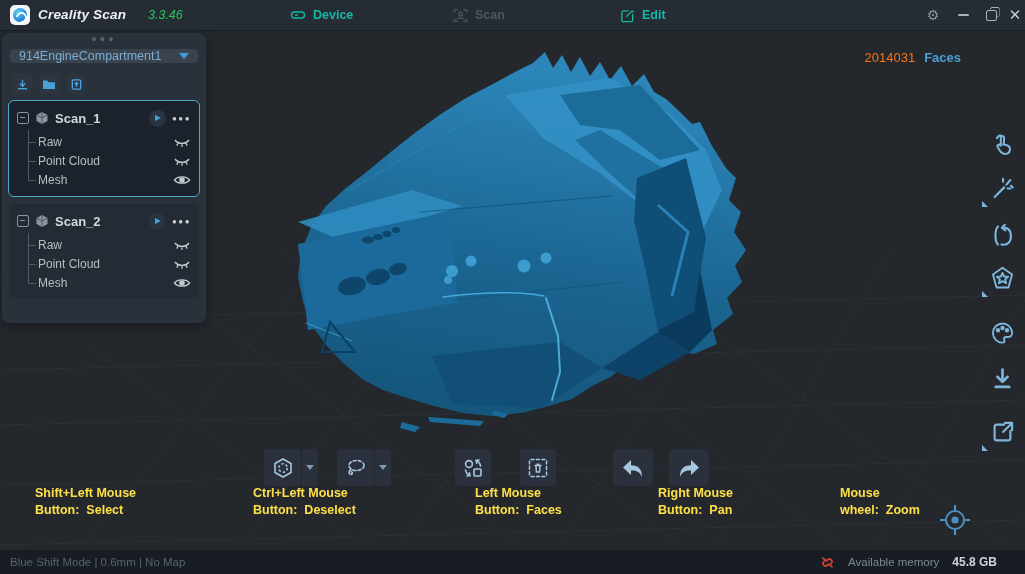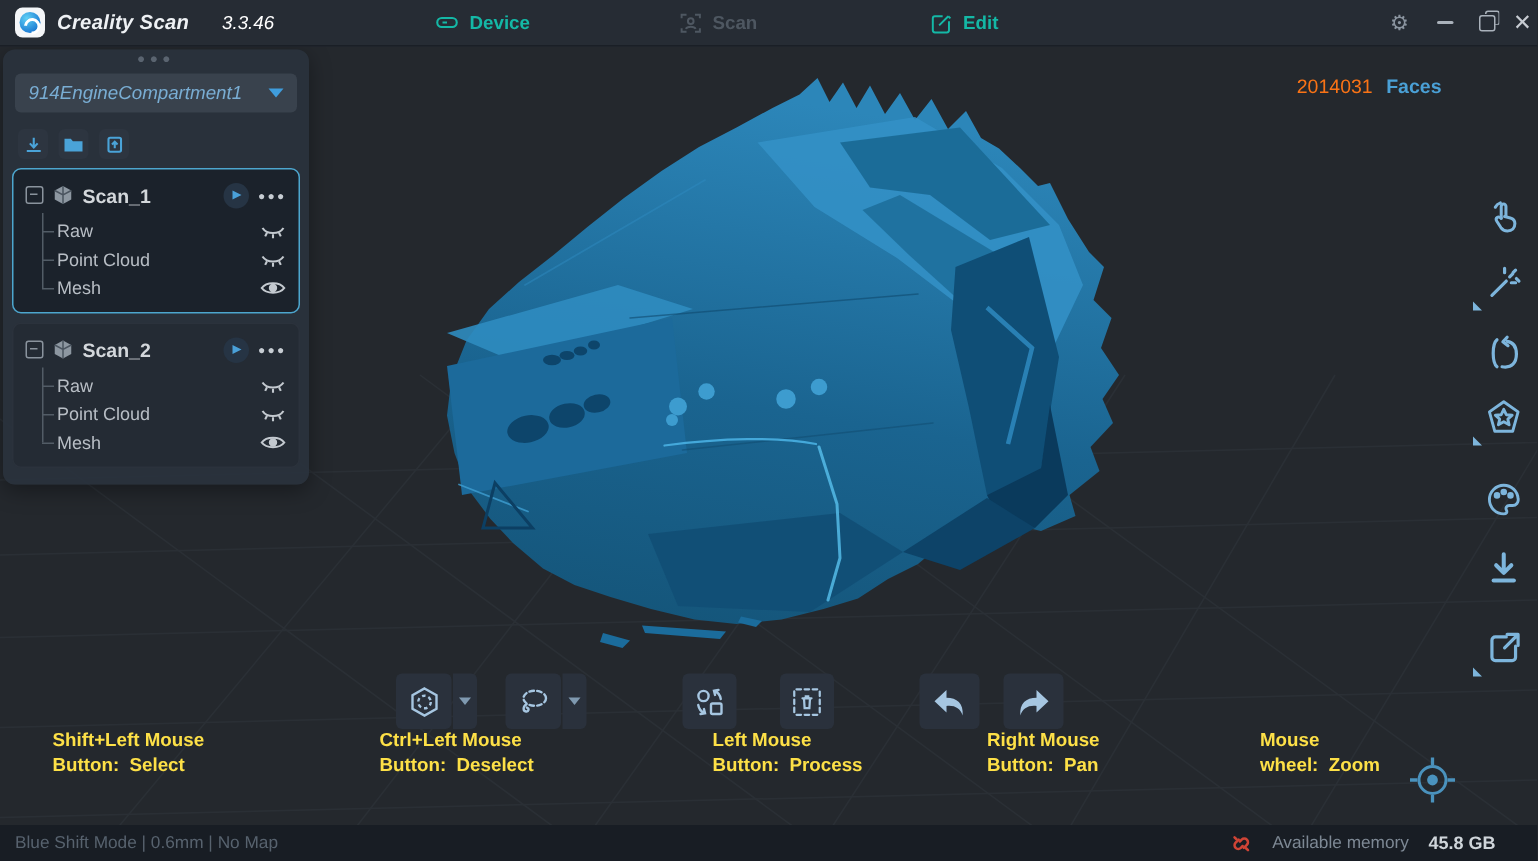--- a/index.html
+++ b/index.html
@@ -12,21 +12,21 @@
   .titlebar{position:absolute;left:0;top:0;width:1025px;height:30px;background:#262c34;
             border-bottom:1px solid #1a1f26;z-index:60;}
   .logo{position:absolute;left:10px;top:5px;width:20px;height:20px;background:#f4f6f8;
         border-radius:5px;display:flex;align-items:center;justify-content:center;}
   .logo-ball{width:14px;height:14px;border-radius:50%;
              background:radial-gradient(circle at 35% 30%,#5fd0f5,#1f7fd4 70%);position:relative;}
   .logo-ball::after{content:"";position:absolute;left:3px;top:4px;width:7px;height:7px;
              border:2px solid #fff;border-radius:50%;border-left-color:transparent;transform:rotate(-40deg);}
   .app-title{position:absolute;left:38px;top:7px;font-size:13.5px;font-weight:bold;
              font-style:italic;color:#eef1f4;letter-spacing:.2px;}
-  .app-ver{position:absolute;left:148px;top:8px;font-size:12.5px;font-style:italic;color:#ffffff;}
+  .app-ver{position:absolute;left:148px;top:8px;font-size:12.5px;font-style:italic;color:#22c55e;}
   .tab{position:absolute;top:0;height:30px;display:flex;align-items:center;gap:7px;
        color:#14b8a6;font-size:12.5px;font-weight:bold;padding:0 12px;cursor:pointer;}
   .tab svg{flex:0 0 auto;}
   .tab[data-state="active"]{color:#3f9ddd;background:#1c222a;}
   .tab[data-state="disabled"]{color:#4e5761;}
   .win-btn{position:absolute;top:0;height:30px;width:26px;display:flex;align-items:center;
            justify-content:center;color:#aab2bb;cursor:pointer;}
   .gear-glyph{font-size:14px;color:#8b95a0;}
   .min-bar{width:11px;height:2px;background:#aab2bb;border-radius:1px;}
   .restore-box{position:relative;width:9px;height:9px;border:1.5px solid #aab2bb;border-radius:2px;}
@@ -38,22 +38,22 @@
   
   .viewport{position:absolute;left:0;top:30px;width:1025px;height:520px;background:#24282d;}
   .faces{position:absolute;right:64px;top:20px;font-size:13px;z-index:20;}
   .faces .cnt{color:#f97316;margin-right:9px;}
   .faces .lbl{color:#4aa0d6;font-weight:bold;}
 
   
   .left-panel{position:absolute;left:2px;top:33px;width:204px;height:290px;z-index:50;
               background:rgba(42,50,60,.96);border-radius:8px;box-shadow:0 4px 14px rgba(0,0,0,.35);}
   .drag-dots{height:12px;text-align:center;color:#5a6470;font-size:9px;letter-spacing:3px;line-height:12px;}
-  .project-select{margin:4px 8px 0;height:26px;background:#39424d;border-radius:4px;display:flex;
-                  align-items:center;padding:0 9px;cursor:pointer;font-style:italic;}
+  .project-select{margin:4px 8px 0;height:14px;background:#39424d;border-radius:4px;display:flex;
+                  align-items:center;padding:0 9px;cursor:pointer;}
   .project-name{flex:1;font-size:12.5px;color:#79add3;white-space:nowrap;overflow:hidden;}
   .caret-down{width:0;height:0;border-left:5px solid transparent;border-right:5px solid transparent;
               border-top:6px solid #3f9ddd;}
   .panel-tools{margin:11px 10px 6px;display:flex;gap:7px;}
   .tool-btn{width:20px;height:20px;background:#2d3540;border-radius:4px;display:flex;align-items:center;
             justify-content:center;color:#4aa3d8;cursor:pointer;}
   .scan-card{margin:6px 6px 0;border-radius:6px;background:#242b34;border:1.5px solid #2b323c;
              padding:5px 8px 7px;}
   .scan-card[data-selected="true"]{border-color:#4da6ce;background:#1b222b;}
   .scan-head{display:flex;align-items:center;gap:6px;height:24px;}
@@ -453,21 +453,21 @@
 <div class="hint" style="left:35px;">
   <div>Shift+Left Mouse</div>
     <div>Button:  Select</div>
 </div>
 <div class="hint" style="left:253px;">
   <div>Ctrl+Left Mouse</div>
     <div>Button:  Deselect</div>
 </div>
 <div class="hint" style="left:475px;">
   <div>Left Mouse</div>
-    <div>Button:  Process</div>
+    <div>Button:  Faces</div>
 </div>
 <div class="hint" style="left:658px;">
   <div>Right Mouse</div>
     <div>Button:  Pan</div>
 </div>
 <div class="hint" style="left:840px;">
   <div>Mouse</div>
     <div>wheel:  Zoom</div>
 </div>
 

